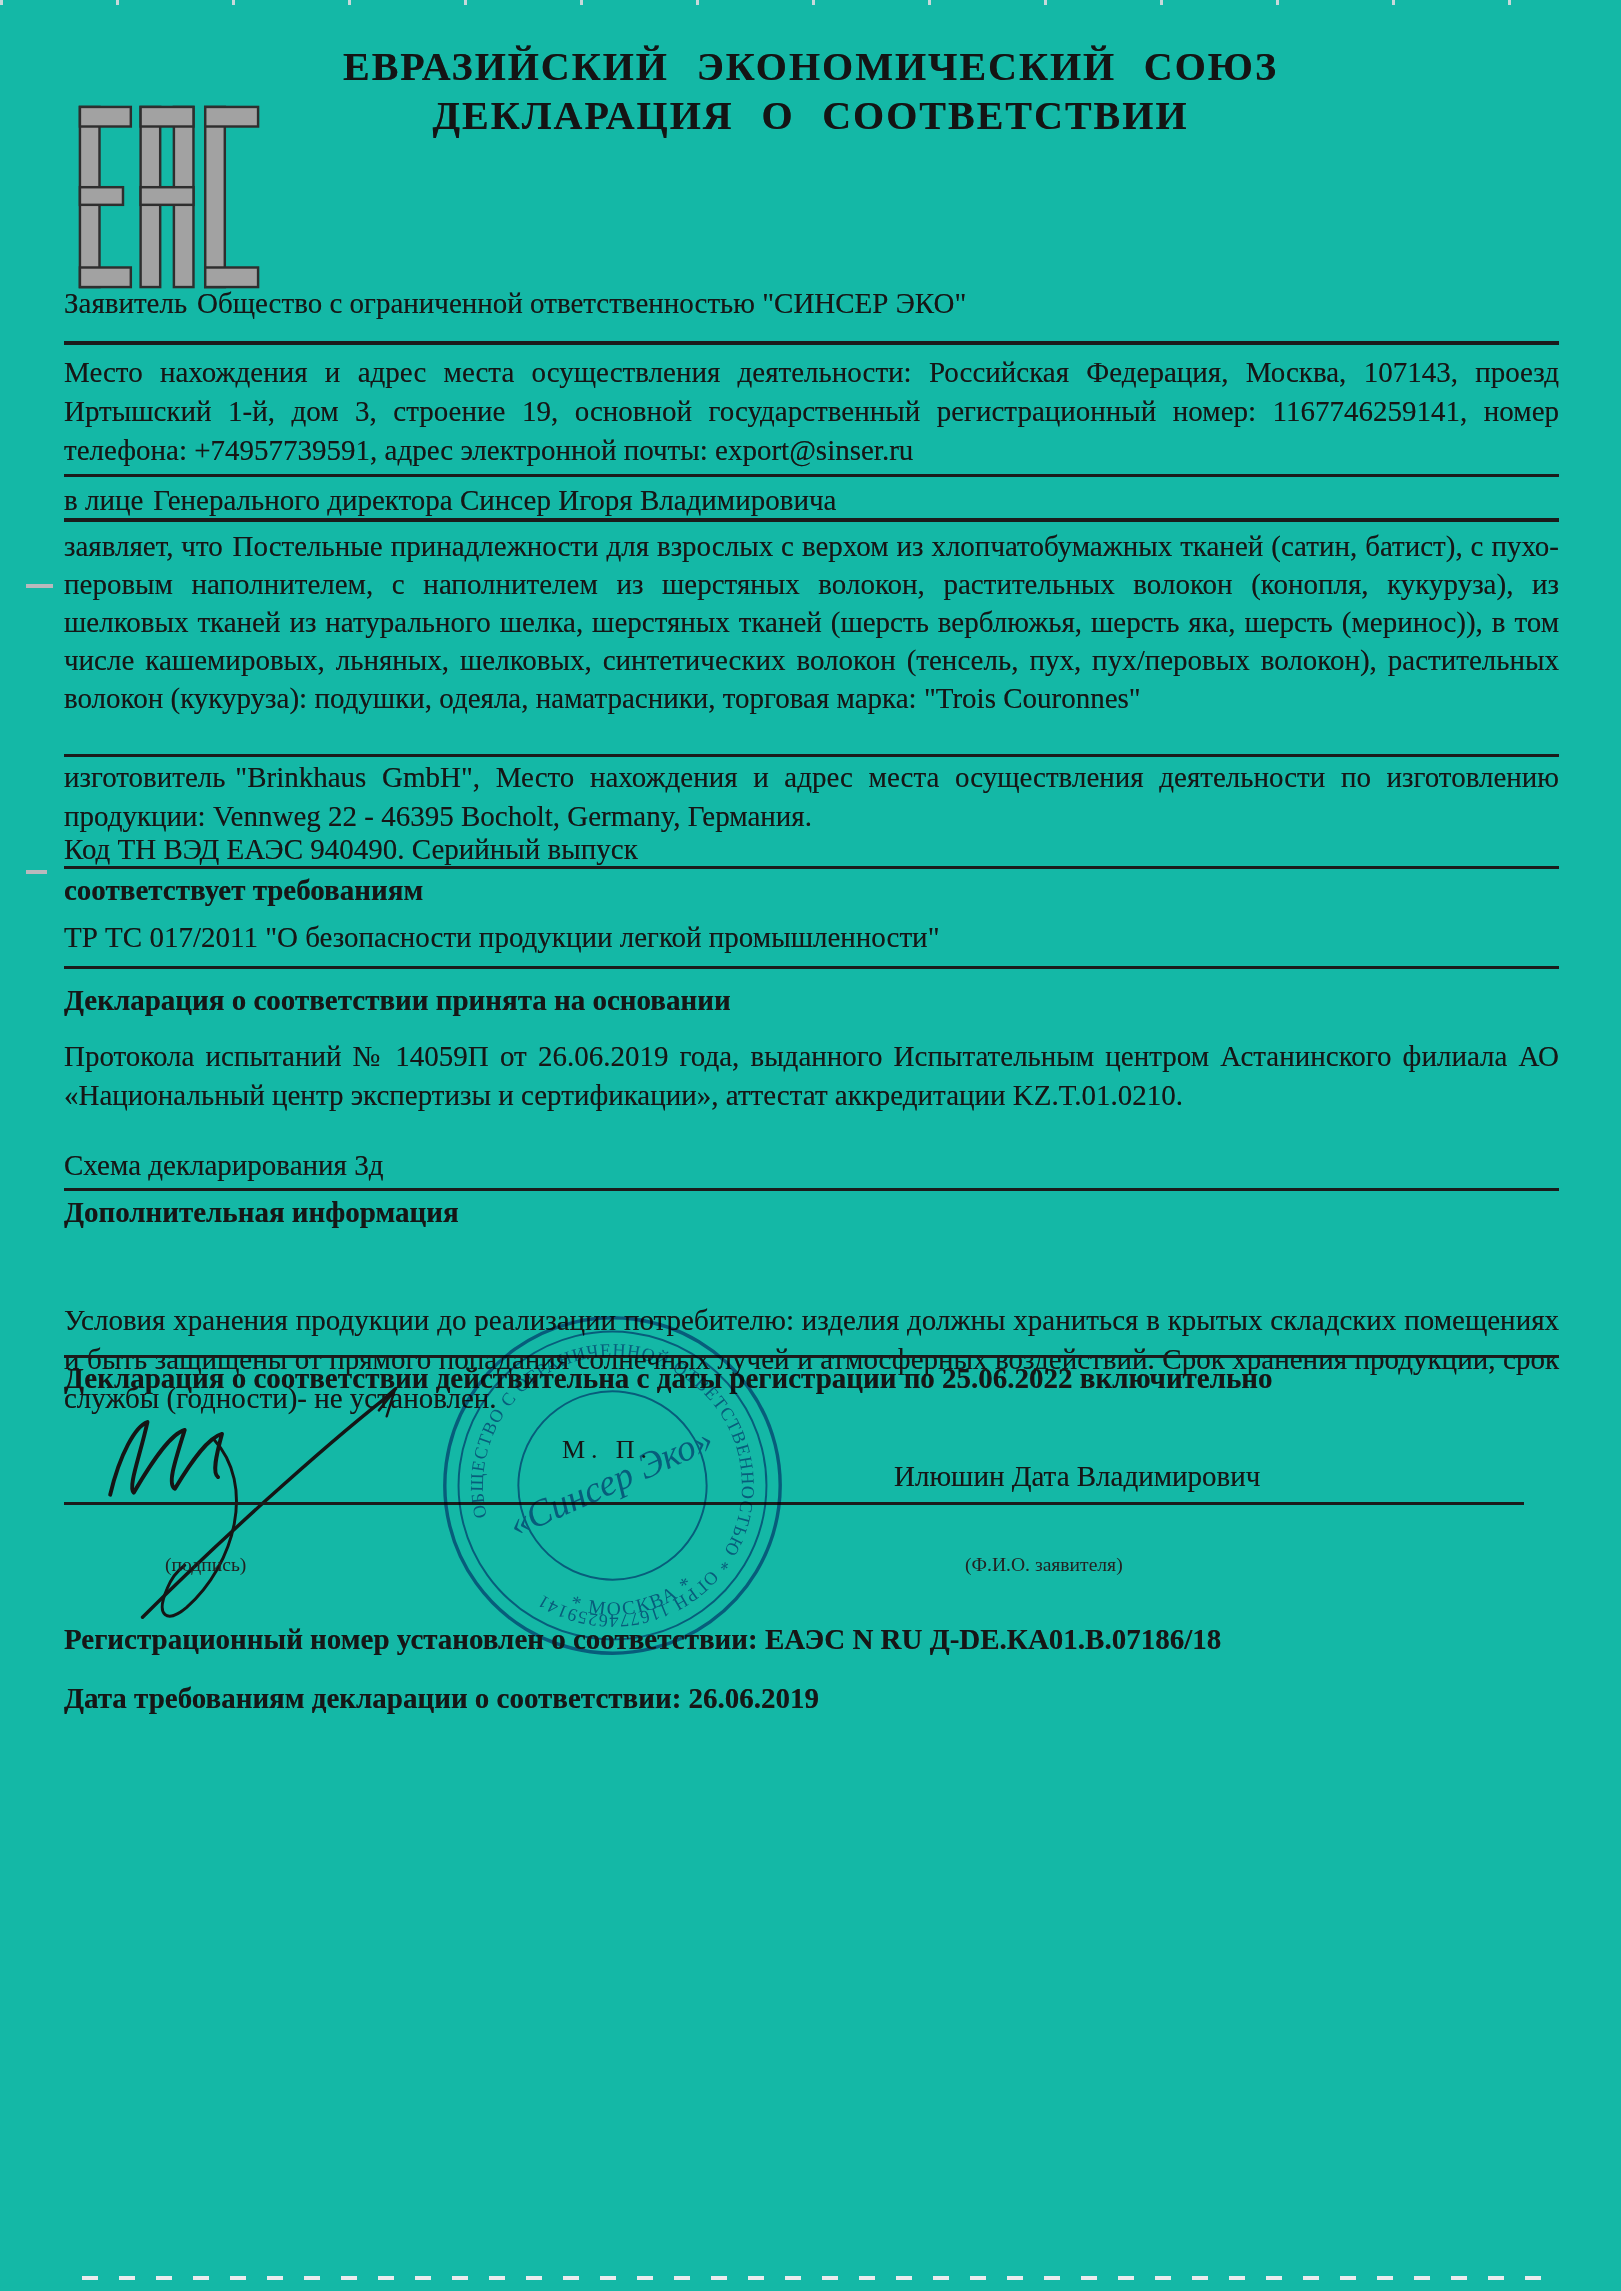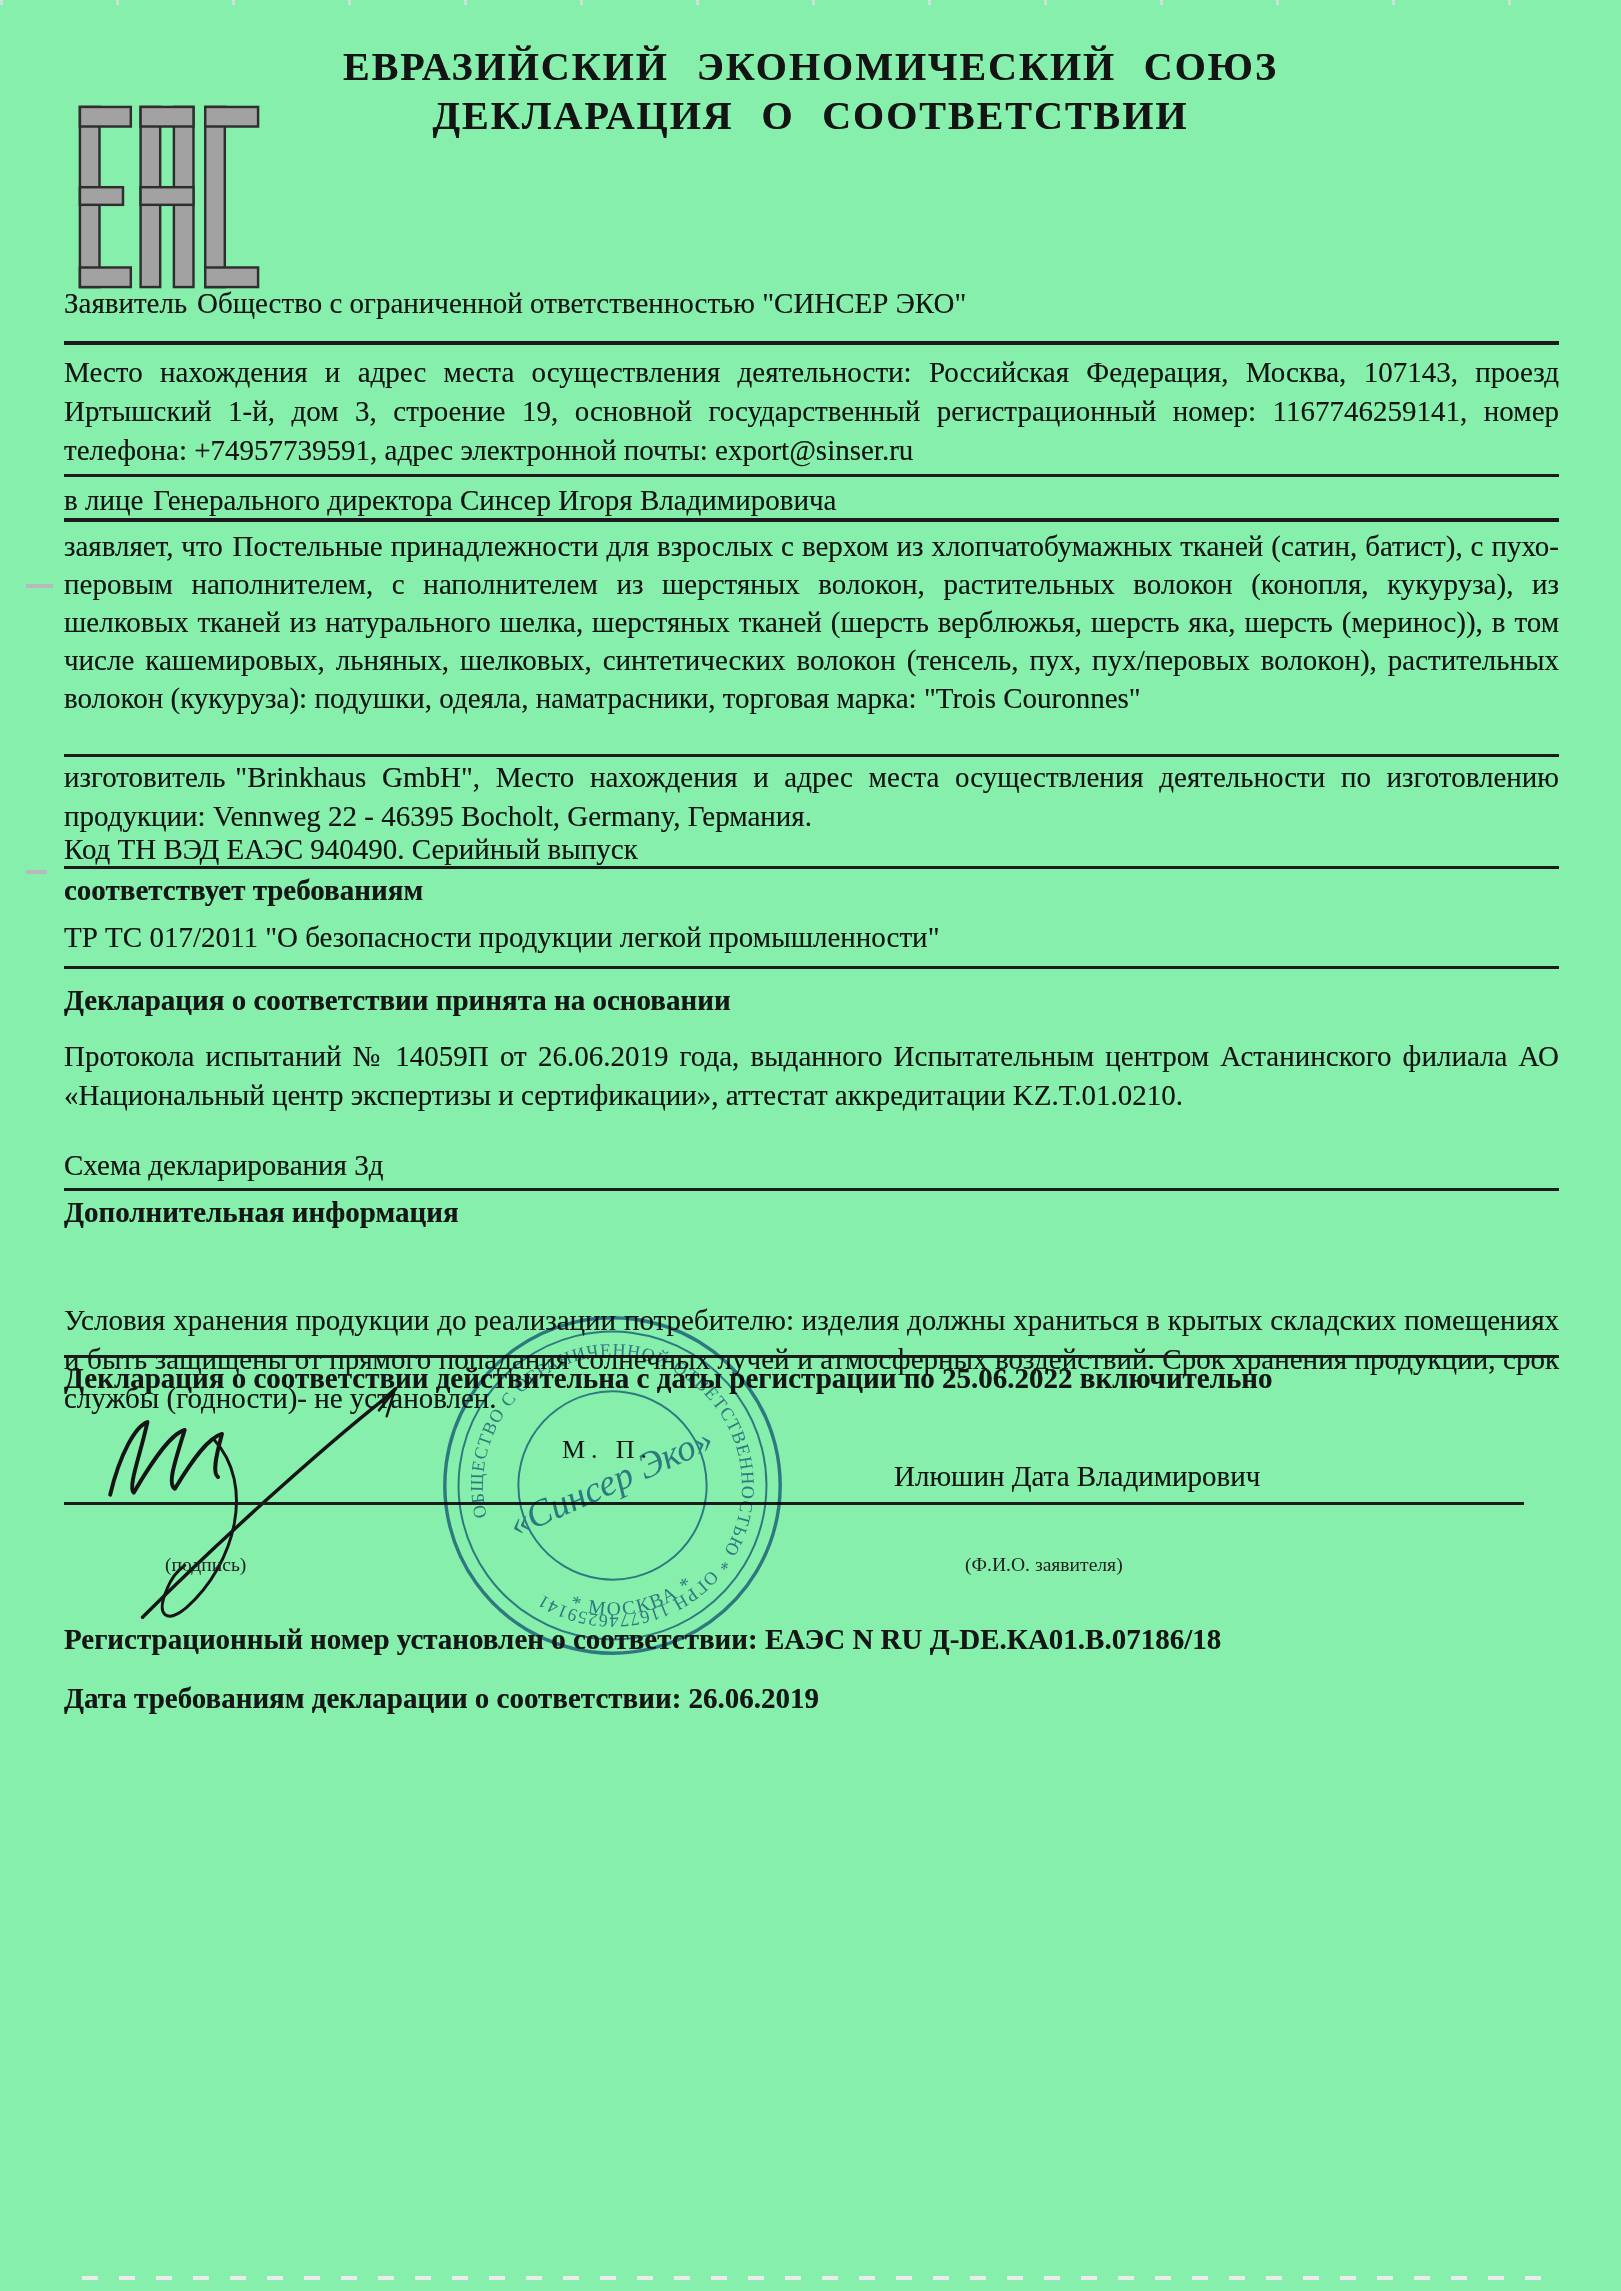--- a/index.html
+++ b/index.html
@@ -1,18 +1,18 @@
 <!DOCTYPE html>
 <html><head>
 <meta charset="utf-8">
 <style>
   html,body{margin:0;padding:0;background:#ffffff;}
   .page{
     position:relative;width:1621px;height:2292px;margin:0 auto;
-    background:#86efac;overflow:hidden;
+    background:#14b8a6;overflow:hidden;
     font-family:"Liberation Serif", serif;color:#161616;
   }
   .scan-ticks-top{position:absolute;top:0;left:0;right:0;height:4.9px;
     background:repeating-linear-gradient(90deg,#dcdce0 0 2.9px,transparent 2.9px 116px);opacity:.9;}
   .scan-noise-bottom{position:absolute;left:82px;right:69px;bottom:11.8px;height:3.9px;
     background:repeating-linear-gradient(90deg,#ebebee 0 15.7px,transparent 15.7px 37px);}
   .margin-dash{position:absolute;background:#b9b9bd;height:3.9px;width:27.4px;left:25.5px;}
 
   .title{position:absolute;left:0;width:100%;text-align:center;font-weight:bold;
     font-size:40px;letter-spacing:2px;word-spacing:15.7px;color:#141414;

